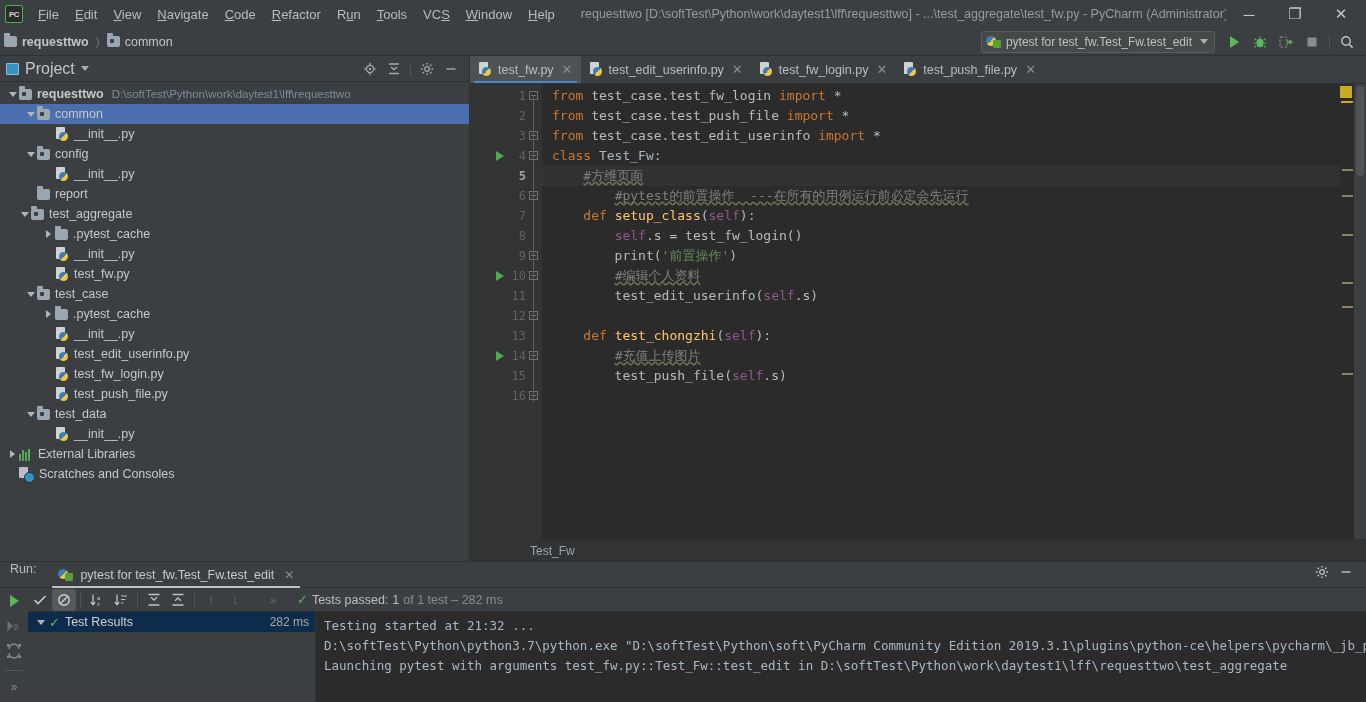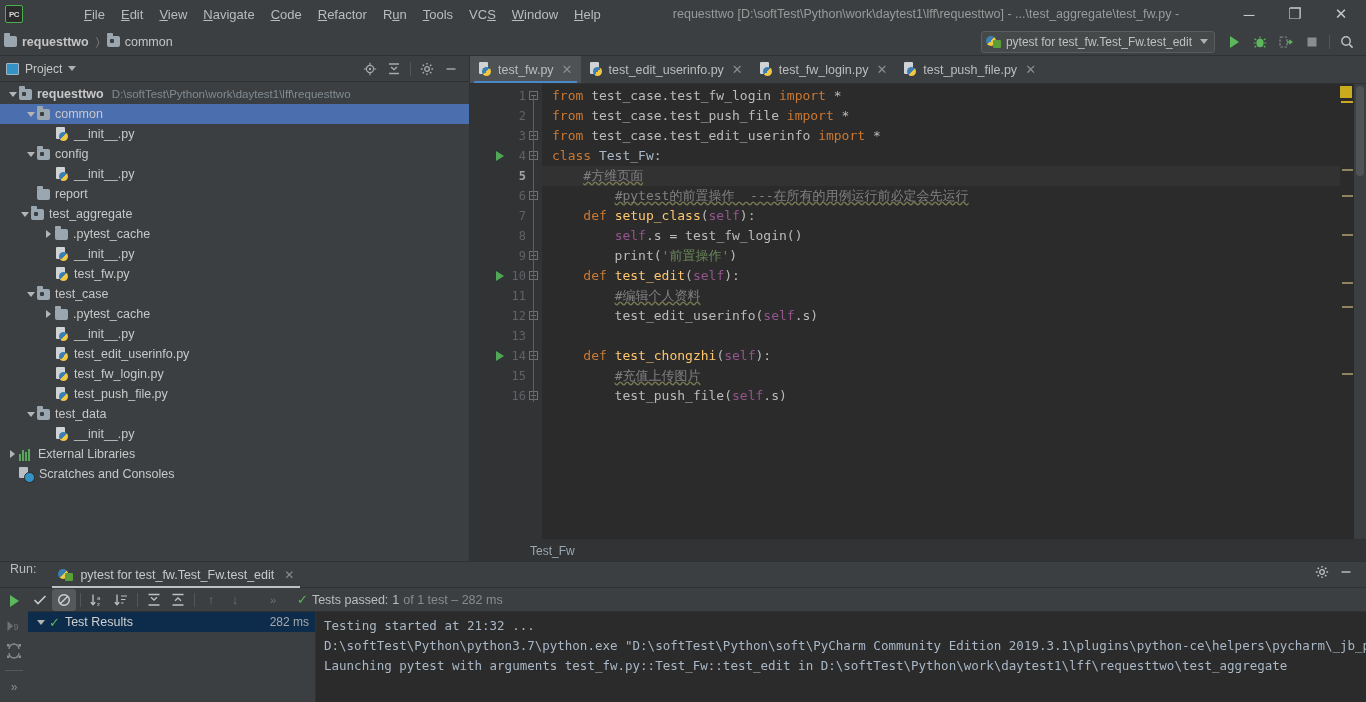--- a/index.html
+++ b/index.html
@@ -9,21 +9,21 @@
     font-family: "Liberation Sans", sans-serif;
     font-size: 12px;
     color: #bbbbbb;
     overflow: hidden;
   }
   #app { position: relative; width: 1366px; height: 702px; }
 
   
   .titlebar {
     position: absolute; top:0; left:0; width:1366px; height:28px;
-    background:#3c3f41; display:flex; align-items:center;gap:46px;
+    background:#3c3f41; display:flex; align-items:center;
   }
   .pc-logo {
     width:18px; height:18px; margin-left:5px; margin-right:7px;
     background:#2b2b2b; border:1px solid #4caf50; border-radius:2px;
     display:flex; align-items:center; justify-content:center;
     font-size:8px; font-weight:bold; color:#d8d8d8; letter-spacing:-0.5px;
   }
   .menu { display:flex; align-items:center; }
   .menu-item {
     padding:4px 8px; font-size:13px; color:#bbbbbb; cursor:default;
@@ -84,21 +84,21 @@
   
   .proj-panel {
     position:absolute; top:56px; left:0; width:470px; height:505px;
     background:#3c3f41; border-right:1px solid #2f3133;
     display:flex; flex-direction:column;
   }
   .proj-header {
     height:26px; display:flex; align-items:center; padding:0 6px;
     border-bottom:1px solid #2f3133; background:#3c3f41;
   }
-  .proj-title { font-size:12px; color:#c5c5c5; margin-left:6px; }
+  .proj-title { font-size:16px; color:#c5c5c5; margin-left:6px; }
   .proj-ico-sq {
     width:13px;height:12px;background:#3592c4;border:1px solid #9fb6c4;border-radius:1px;
   }
   .proj-hdr-tools { margin-left:auto; display:flex; align-items:center; }
   .hdr-ico {
     width:20px;height:20px;display:flex;align-items:center;justify-content:center;
     color:#a9a9a9;font-size:13px;margin:0 2px;
   }
   .vdiv{width:1px;height:14px;background:#555;margin:0 4px;}
 
@@ -650,21 +650,20 @@
       <div class="code-txt" id="codetxt">
           <div class="c-row"><span class="k">from</span> test_case.test_fw_login <span class="k">import</span> *</div>
           <div class="c-row"><span class="k">from</span> test_case.test_push_file <span class="k">import</span> *</div>
           <div class="c-row"><span class="k">from</span> test_case.test_edit_userinfo <span class="k">import</span> *</div>
           <div class="c-row"><span class="k">class</span> <span class="cls">Test_Fw</span>:</div>
           <div class="c-row hl">    <span class="cm wav">#方维页面</span></div>
           <div class="c-row">        <span class="cm wav">#pytest的前置操作  ---在所有的用例运行前必定会先运行</span></div>
           <div class="c-row">    <span class="k">def</span> <span class="fn">setup_class</span>(<span class="self">self</span>):</div>
           <div class="c-row">        <span class="self">self</span>.s = test_fw_login()</div>
           <div class="c-row">        print(<span class="s"><span class="s">'前置操作'</span></span>)</div>
-          <div class="c-row">    <span class="k">def</span> <span class="fn">test_edit</span>(<span class="self">self</span>):</div>
           <div class="c-row">        <span class="cm wav">#编辑个人资料</span></div>
           <div class="c-row">        test_edit_userinfo(<span class="self">self</span>.s)</div>
           <div class="c-row">&nbsp;</div>
           <div class="c-row">    <span class="k">def</span> <span class="fn">test_chongzhi</span>(<span class="self">self</span>):</div>
           <div class="c-row">        <span class="cm wav">#充值上传图片</span></div>
           <div class="c-row">        test_push_file(<span class="self">self</span>.s)</div>
         </div>
       <div class="mark-gutter">
         <div class="mark-top"></div>
         <div class="mark-top2"></div>

